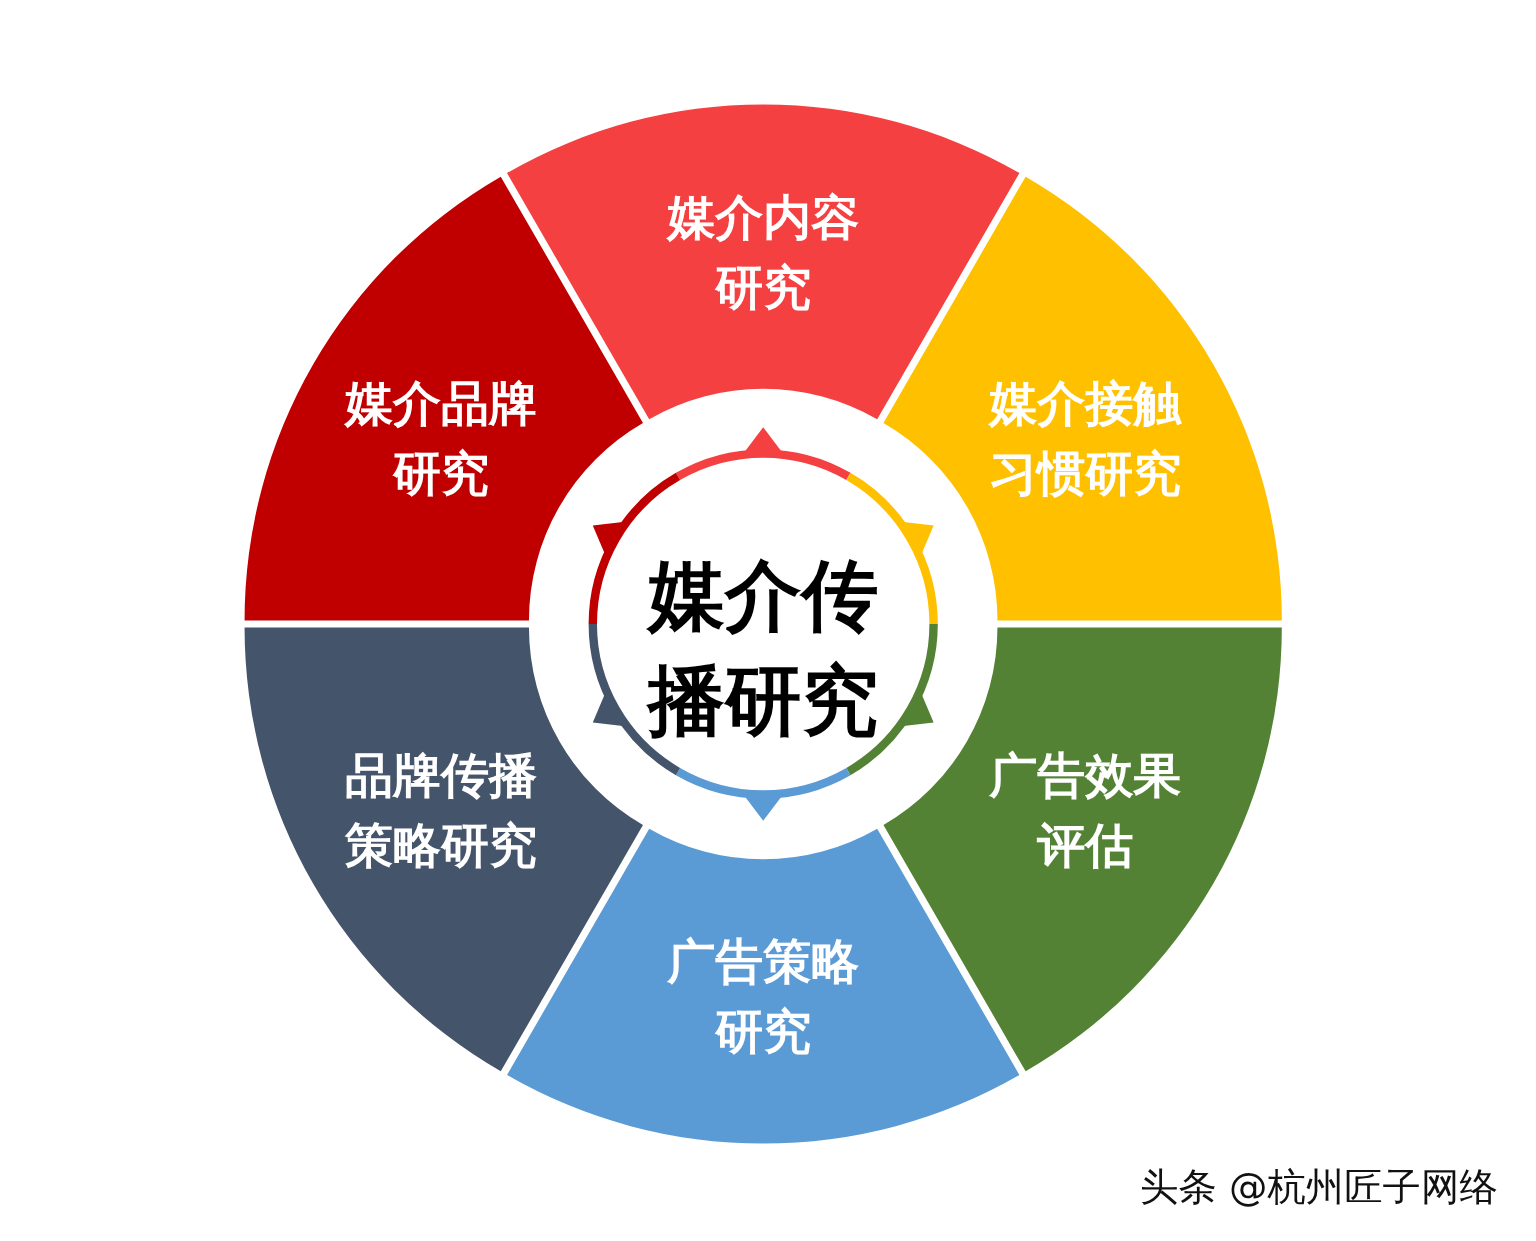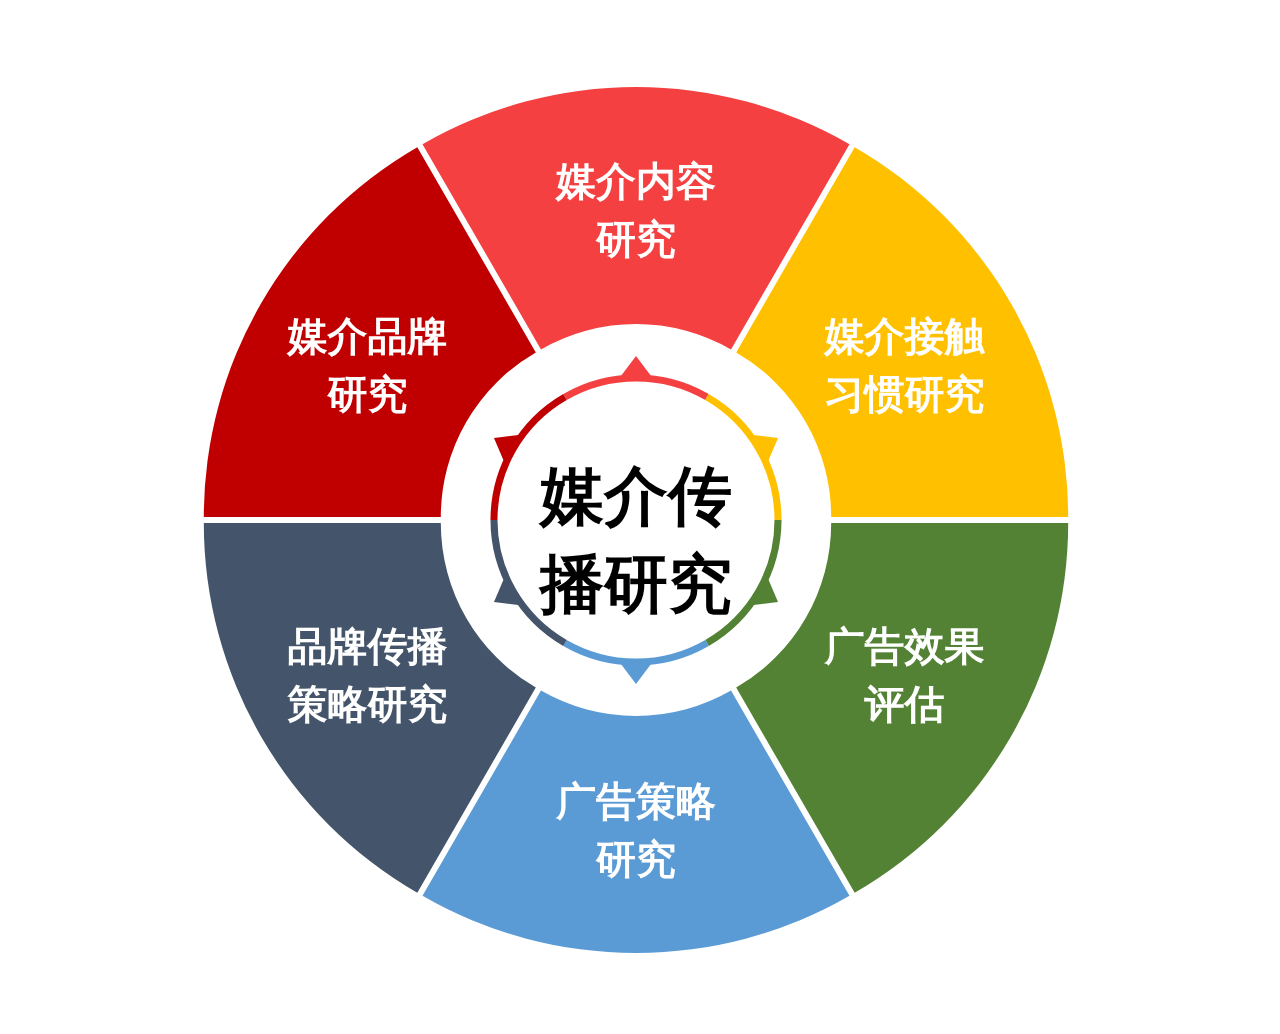--- a/index.html
+++ b/index.html
@@ -49,13 +49,14 @@
       <text class="seg-label" x="367.532124826824" y="660">品牌传播</text>
       <text class="seg-label" x="367.532124826824" y="718">策略研究</text>
       <text class="seg-label" x="367.532124826824" y="350">媒介品牌</text>
       <text class="seg-label" x="367.532124826824" y="408">研究</text>
     </g>
   <text class="center-label" x="636" y="518">媒介传</text>
   <text class="center-label" x="636" y="606">播研究</text>
 </svg>
 
 <div class="watermark">
+  <span class="main">头条 @杭州匠子网络</span>
 </div>
 
 </body></html>

